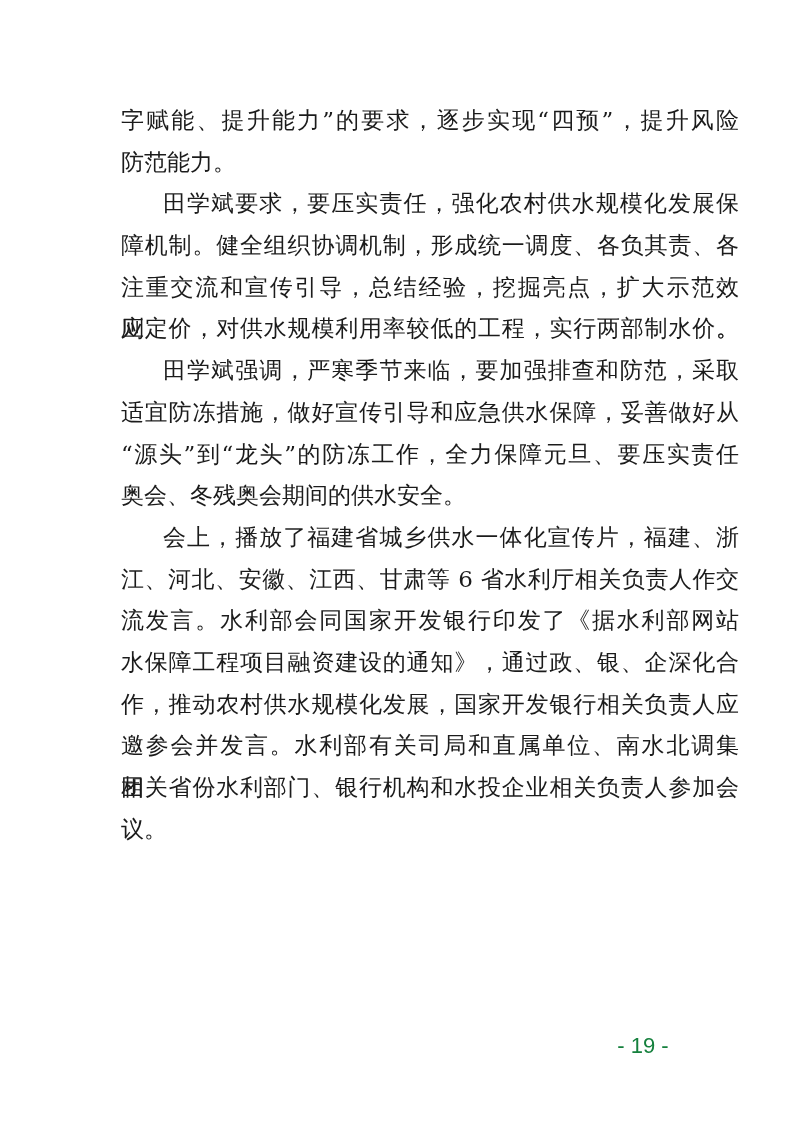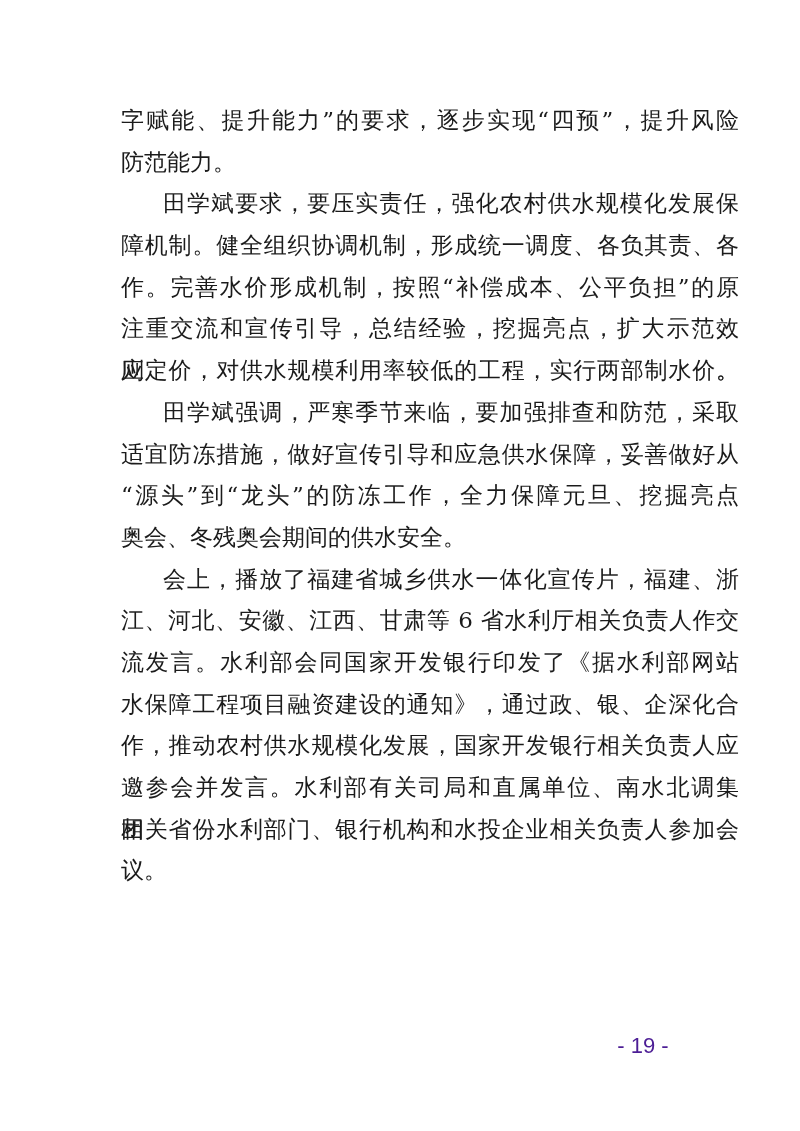--- a/index.html
+++ b/index.html
@@ -53,39 +53,38 @@
   }
   .pagenum {
     position: absolute;
     left: 593px;
     top: 1033px;
     width: 100px;
     height: 26px;
     line-height: 26px;
     text-align: center;
     font-size: 22px;
-    color: #4c1d95;
+    color: #15803d;
     font-family: "Liberation Sans", "DejaVu Sans", sans-serif;
   }
 </style>
 </head>
 <body>
 
 <div class="page">
   <div class="textblock">
     <div class="line jf">字赋能、提升能力”的要求，逐步实现“四预”，提升风险</div>
     <div class="line">防范能力。</div>
     <div class="line jf ind">田学斌要求，要压实责任，强化农村供水规模化发展保</div>
     <div class="line jf">障机制。健全组织协调机制，形成统一调度、各负其责、各</div>
-    <div class="line jf">作。完善水价形成机制，按照“补偿成本、公平负担”的原</div>
     <div class="line jf">注重交流和宣传引导，总结经验，挖掘亮点，扩大示范效应。</div>
     <div class="line jf">则定价，对供水规模利用率较低的工程，实行两部制水价。</div>
     <div class="line jf ind">田学斌强调，严寒季节来临，要加强排查和防范，采取</div>
     <div class="line jf">适宜防冻措施，做好宣传引导和应急供水保障，妥善做好从</div>
-    <div class="line jf">“源头”到“龙头”的防冻工作，全力保障元旦、挖掘亮点</div>
+    <div class="line jf">“源头”到“龙头”的防冻工作，全力保障元旦、要压实责任</div>
     <div class="line">奥会、冬残奥会期间的供水安全。</div>
     <div class="line jf ind">会上，播放了福建省城乡供水一体化宣传片，福建、浙</div>
     <div class="line jf">江、河北、安徽、江西、甘肃等 6 省水利厅相关负责人作交</div>
     <div class="line jf">流发言。水利部会同国家开发银行印发了《据水利部网站</div>
     <div class="line jf">水保障工程项目融资建设的通知》，通过政、银、企深化合</div>
     <div class="line jf">作，推动农村供水规模化发展，国家开发银行相关负责人应</div>
     <div class="line jf">邀参会并发言。水利部有关司局和直属单位、南水北调集团、</div>
     <div class="line jf">相关省份水利部门、银行机构和水投企业相关负责人参加会</div>
     <div class="line">议。</div>
   </div>

